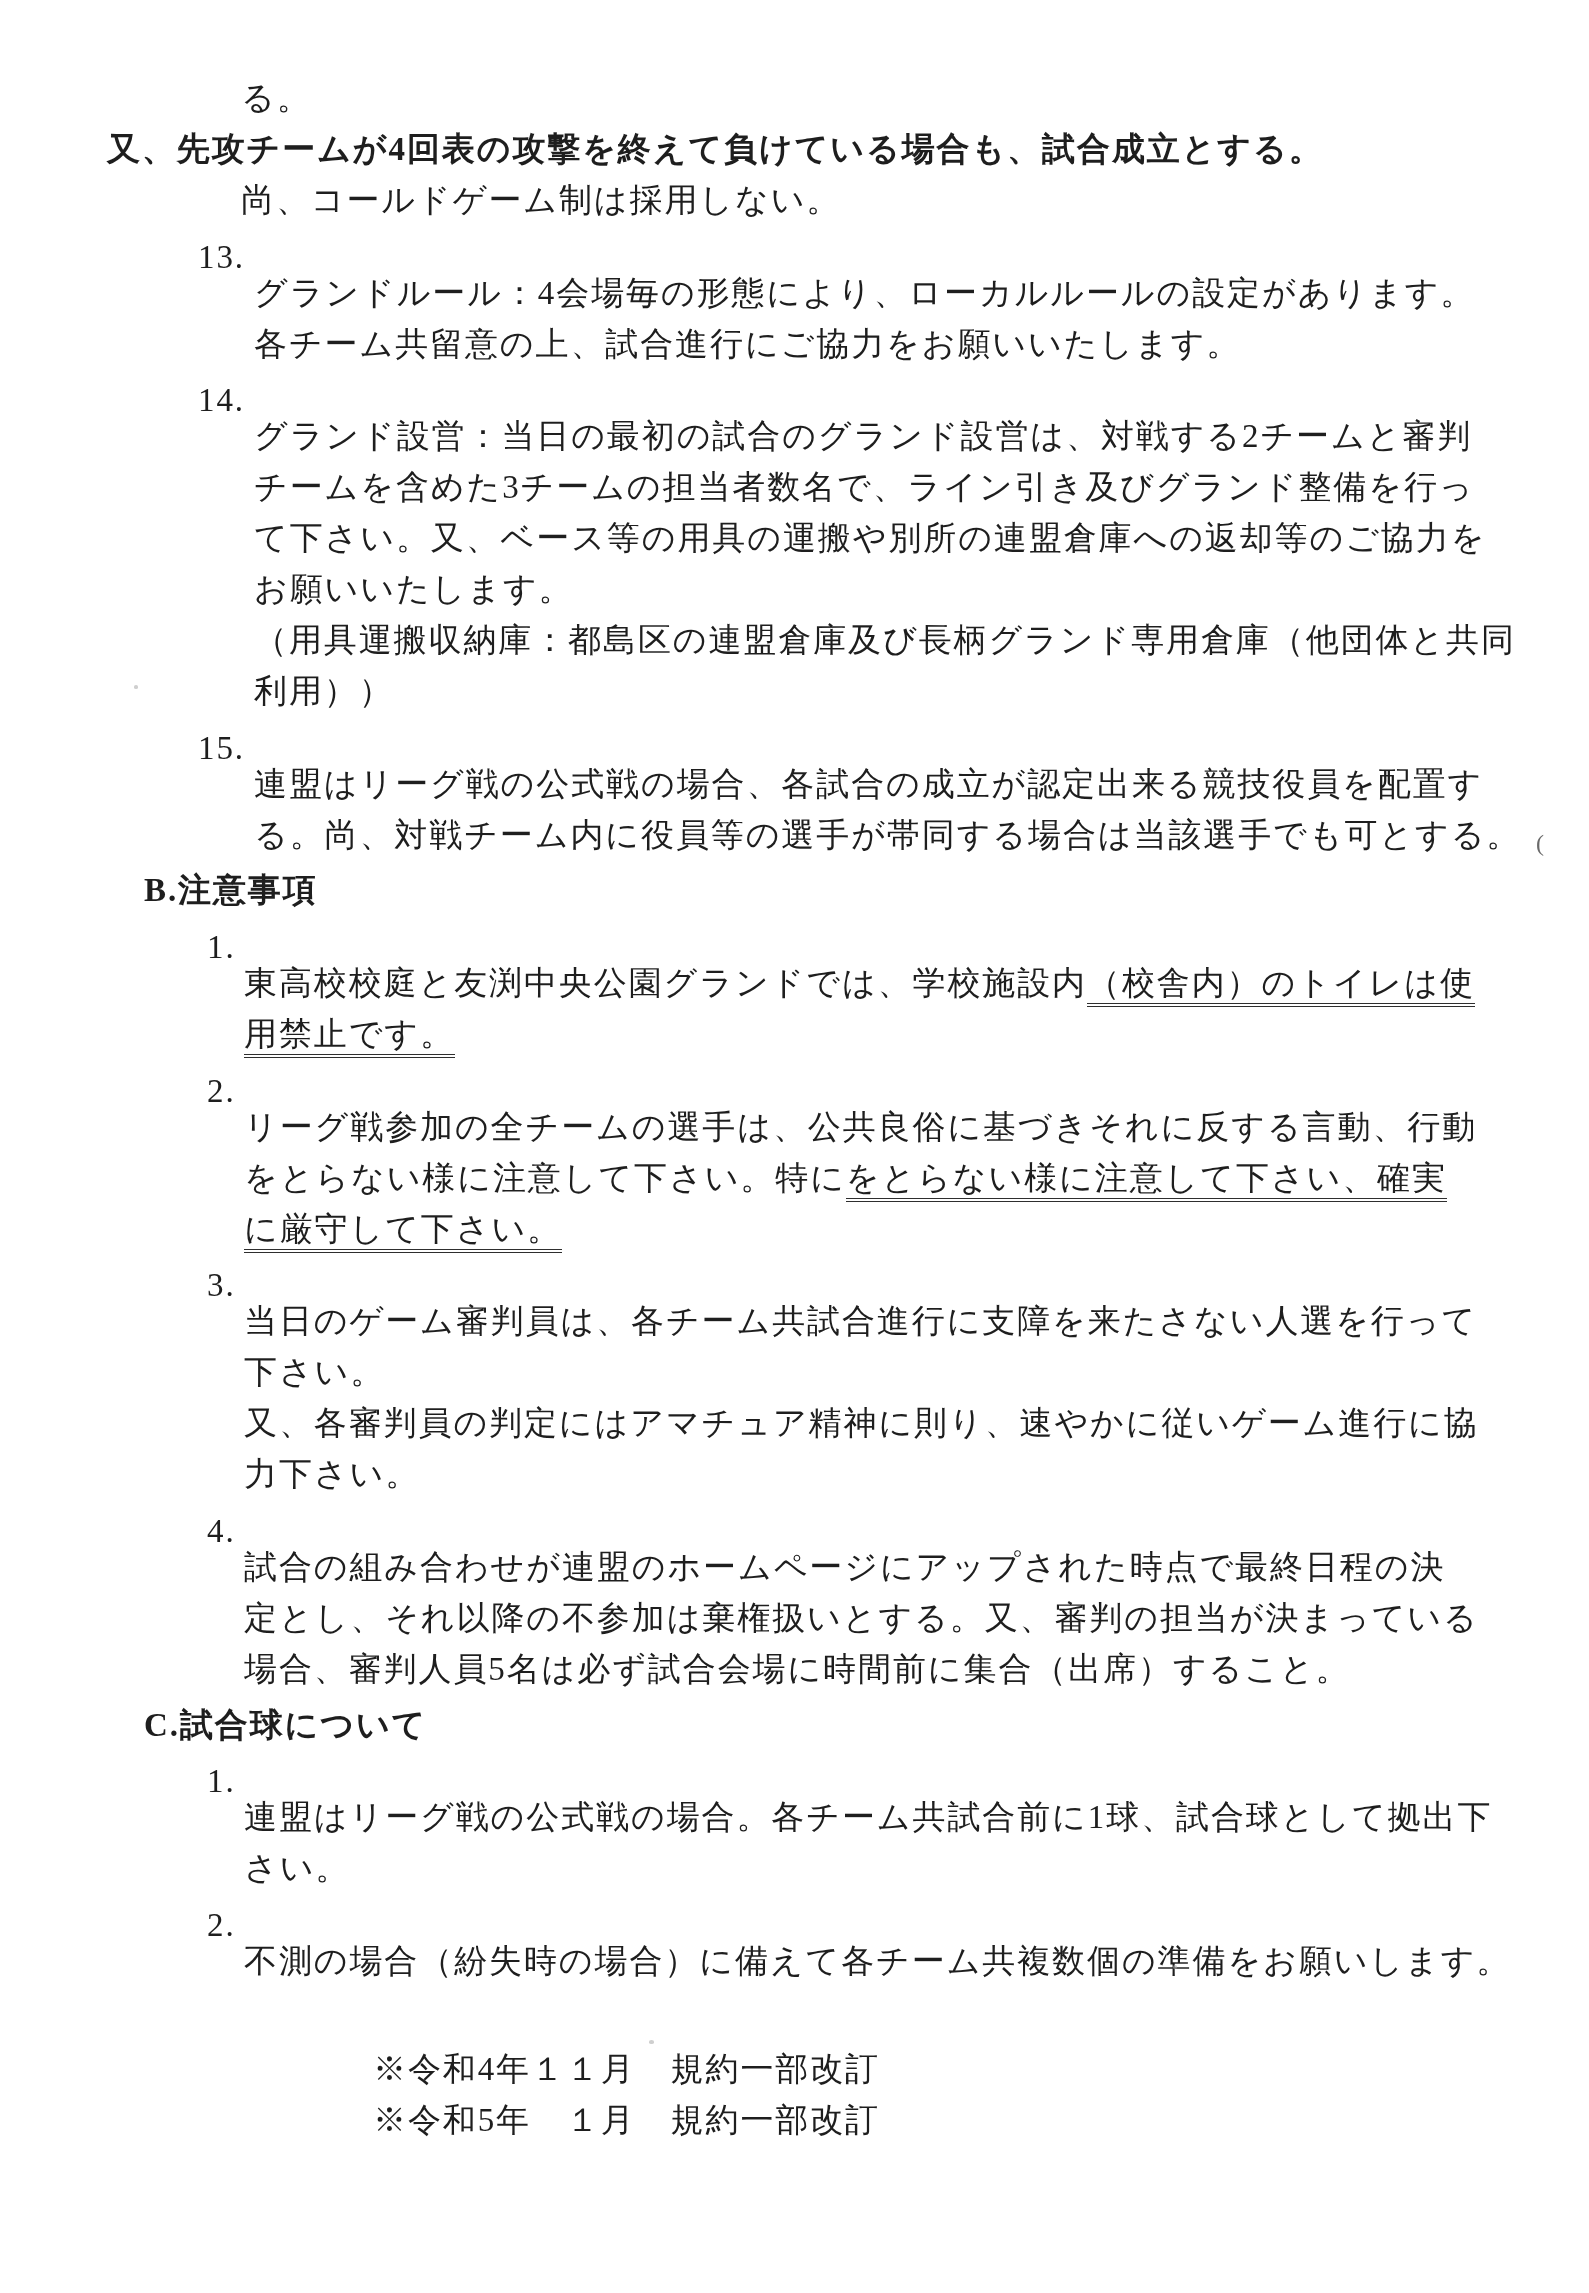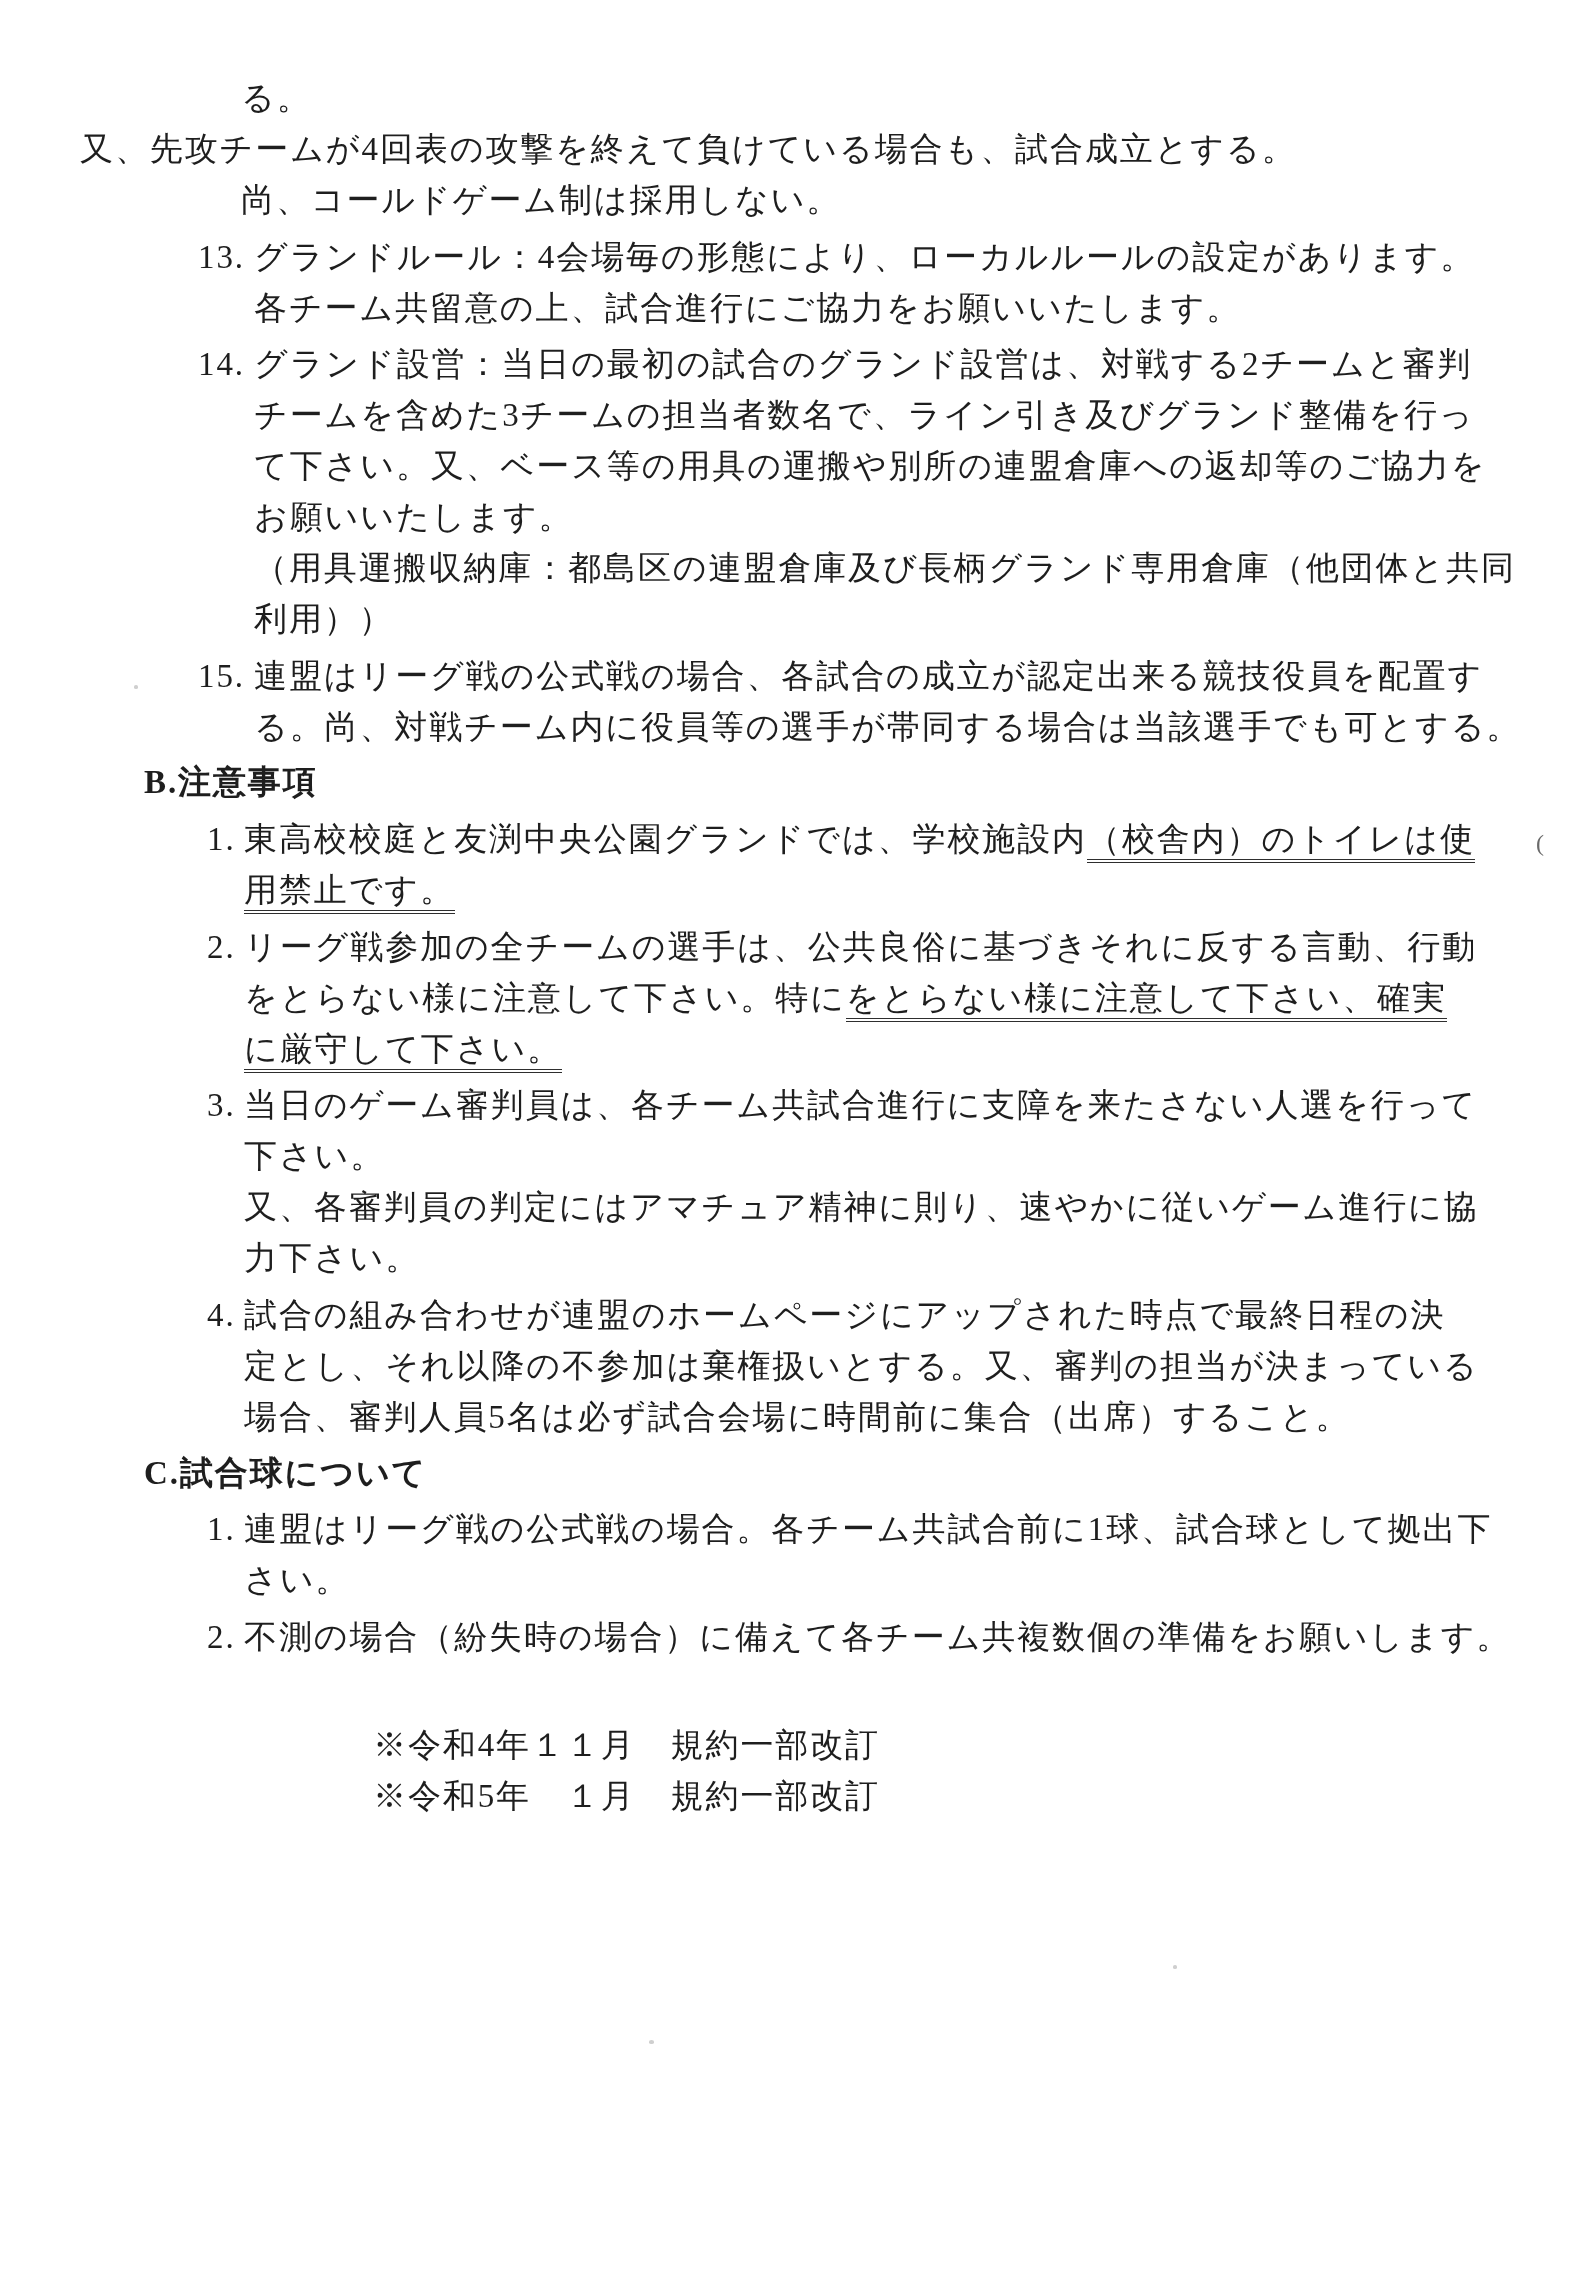--- a/index.html
+++ b/index.html
@@ -9,25 +9,25 @@
     background:#ffffff;
     overflow:hidden;
     font-family:"Liberation Serif","DejaVu Serif",serif;
     color:#1e1e1e;
     font-size:33px;
     line-height:51px;
     letter-spacing:1.9px;
   }
   .content{position:absolute;top:73px;left:0;width:1589px;}
   .line{white-space:nowrap;}
-  .hang1{padding-left:80px;}
+  .hang1{padding-left:107px;font-weight:bold;}
   .hang2{padding-left:241px;}
   .item{display:flex;margin-top:5.6px;}
   .item .num{flex:none;}
-  .item .body{flex:none;min-width:0;}
+  .item .body{flex:none;min-width:0;margin-top:36px;}
   .item-a{padding-left:198px;}
   .item-a .num{width:56px;}
   .item-bc{padding-left:207px;}
   .item-bc .num{width:37px;}
   .sec{padding-left:144px;margin-top:4.7px;white-space:nowrap;font-weight:bold;}
   .u{border-bottom:4.7px double #2e2e2e;padding-bottom:2px;}
   .revisions{margin-top:57px;padding-left:373px;}
   .artifact{position:absolute;color:#6a6a6a;font-size:24px;letter-spacing:0;}
   .speck{position:absolute;background:#a8a8a8;border-radius:50%;opacity:.55;}
 </style>

